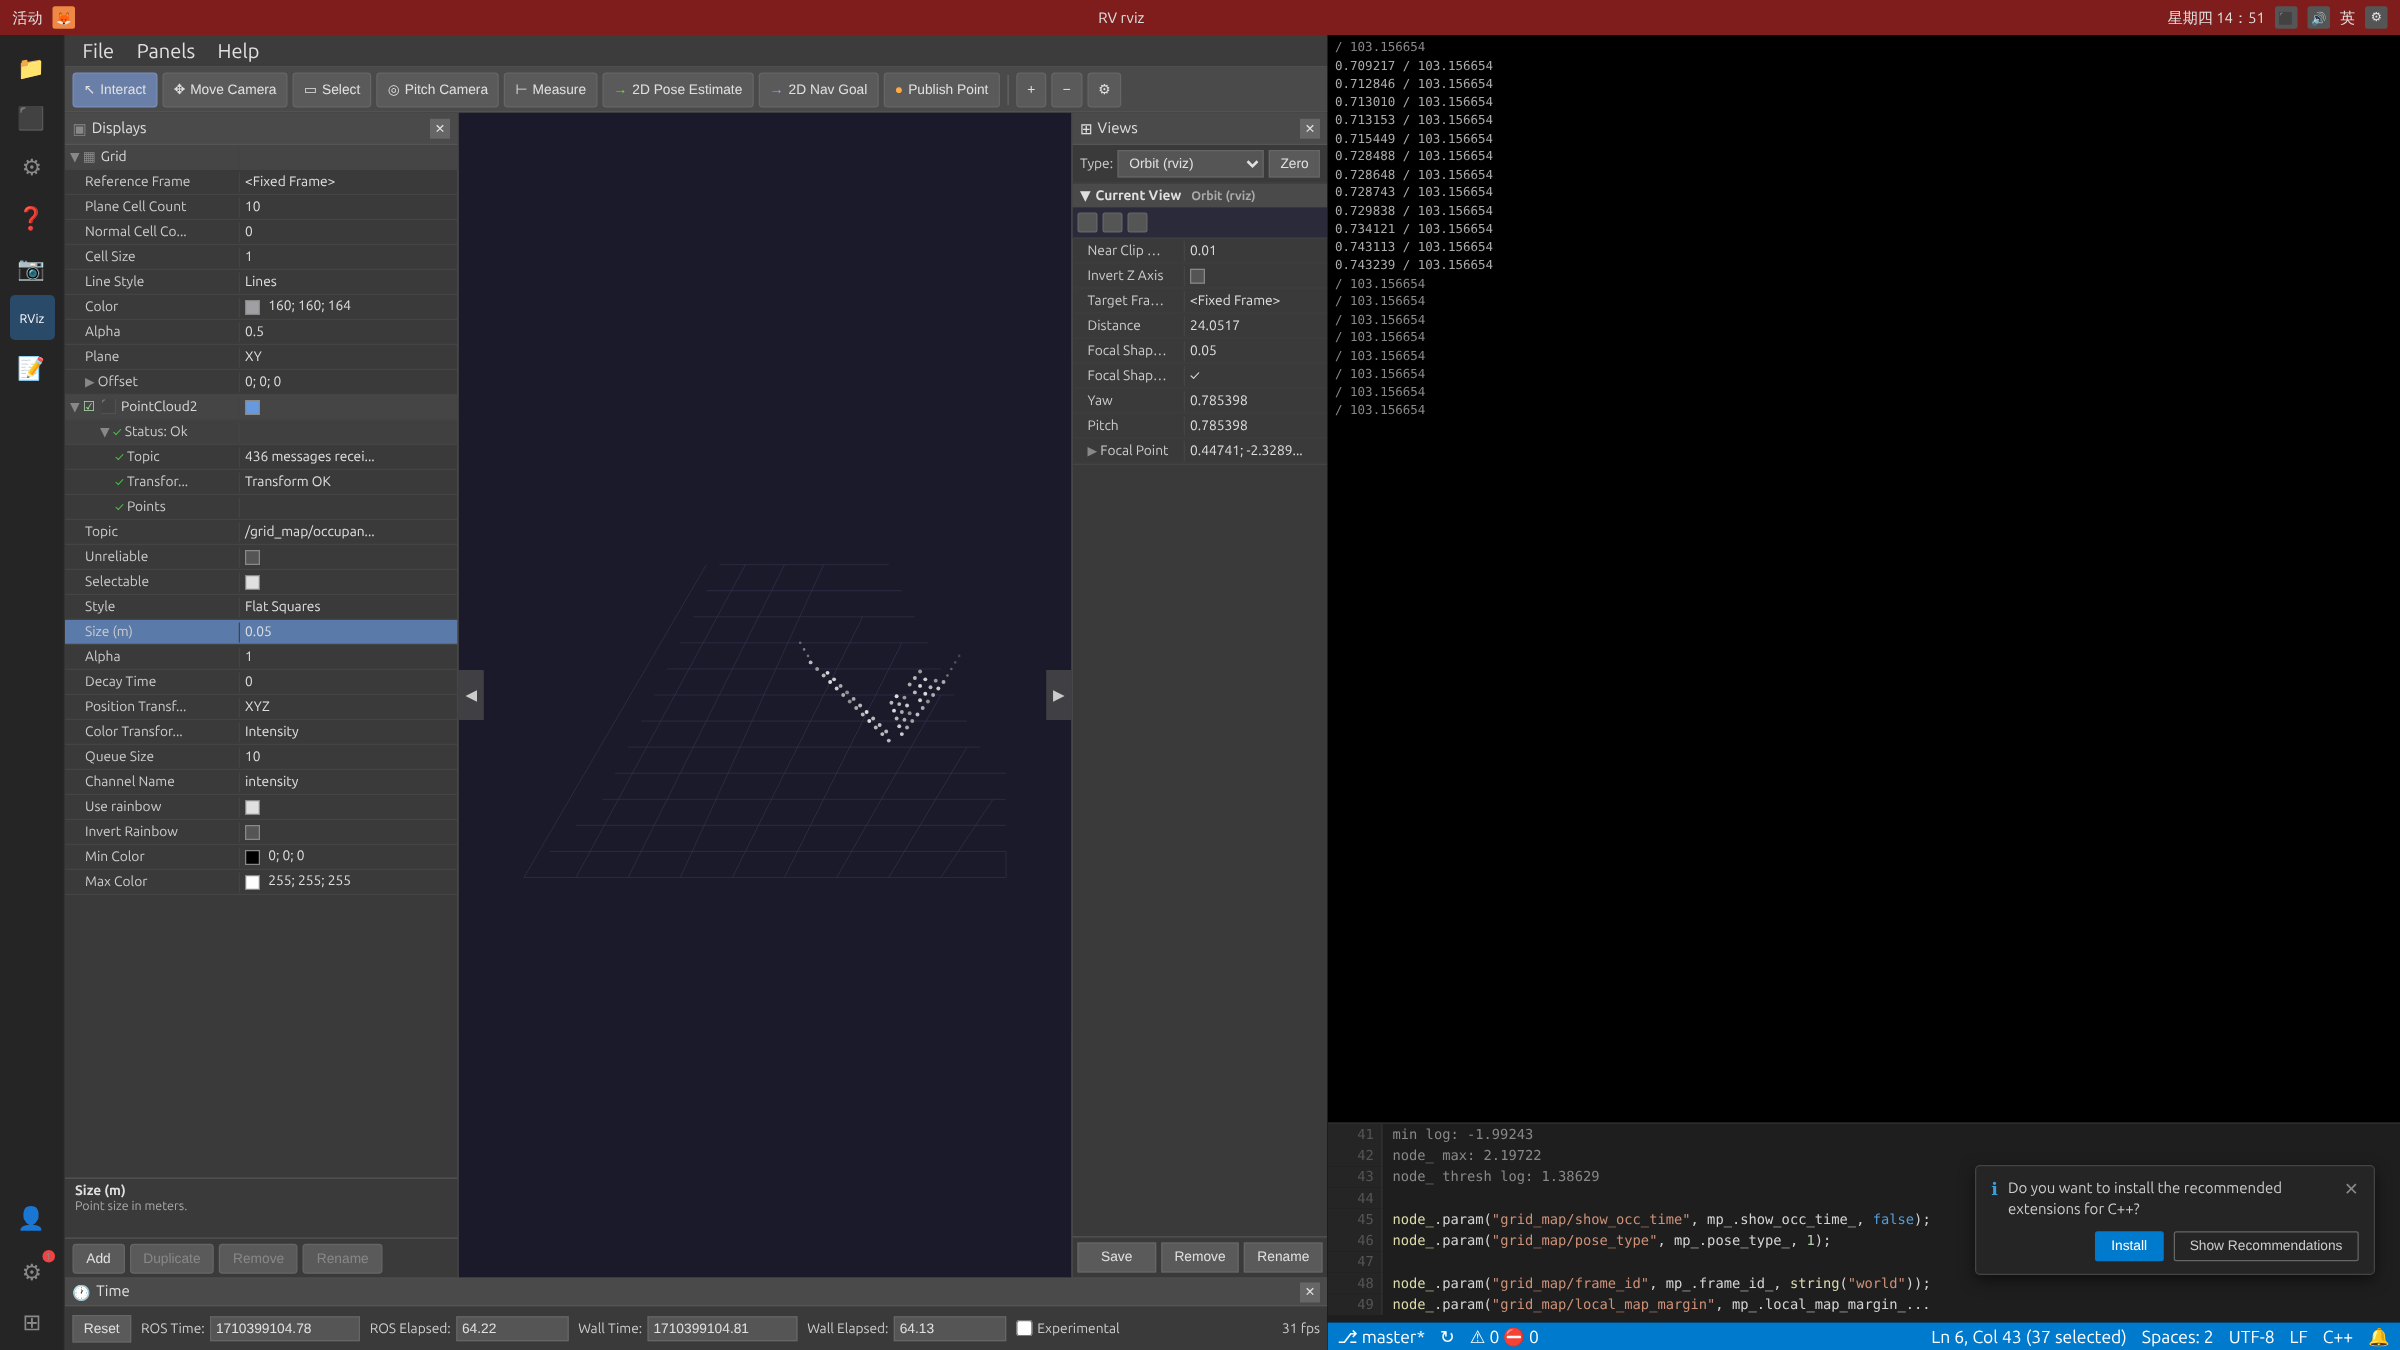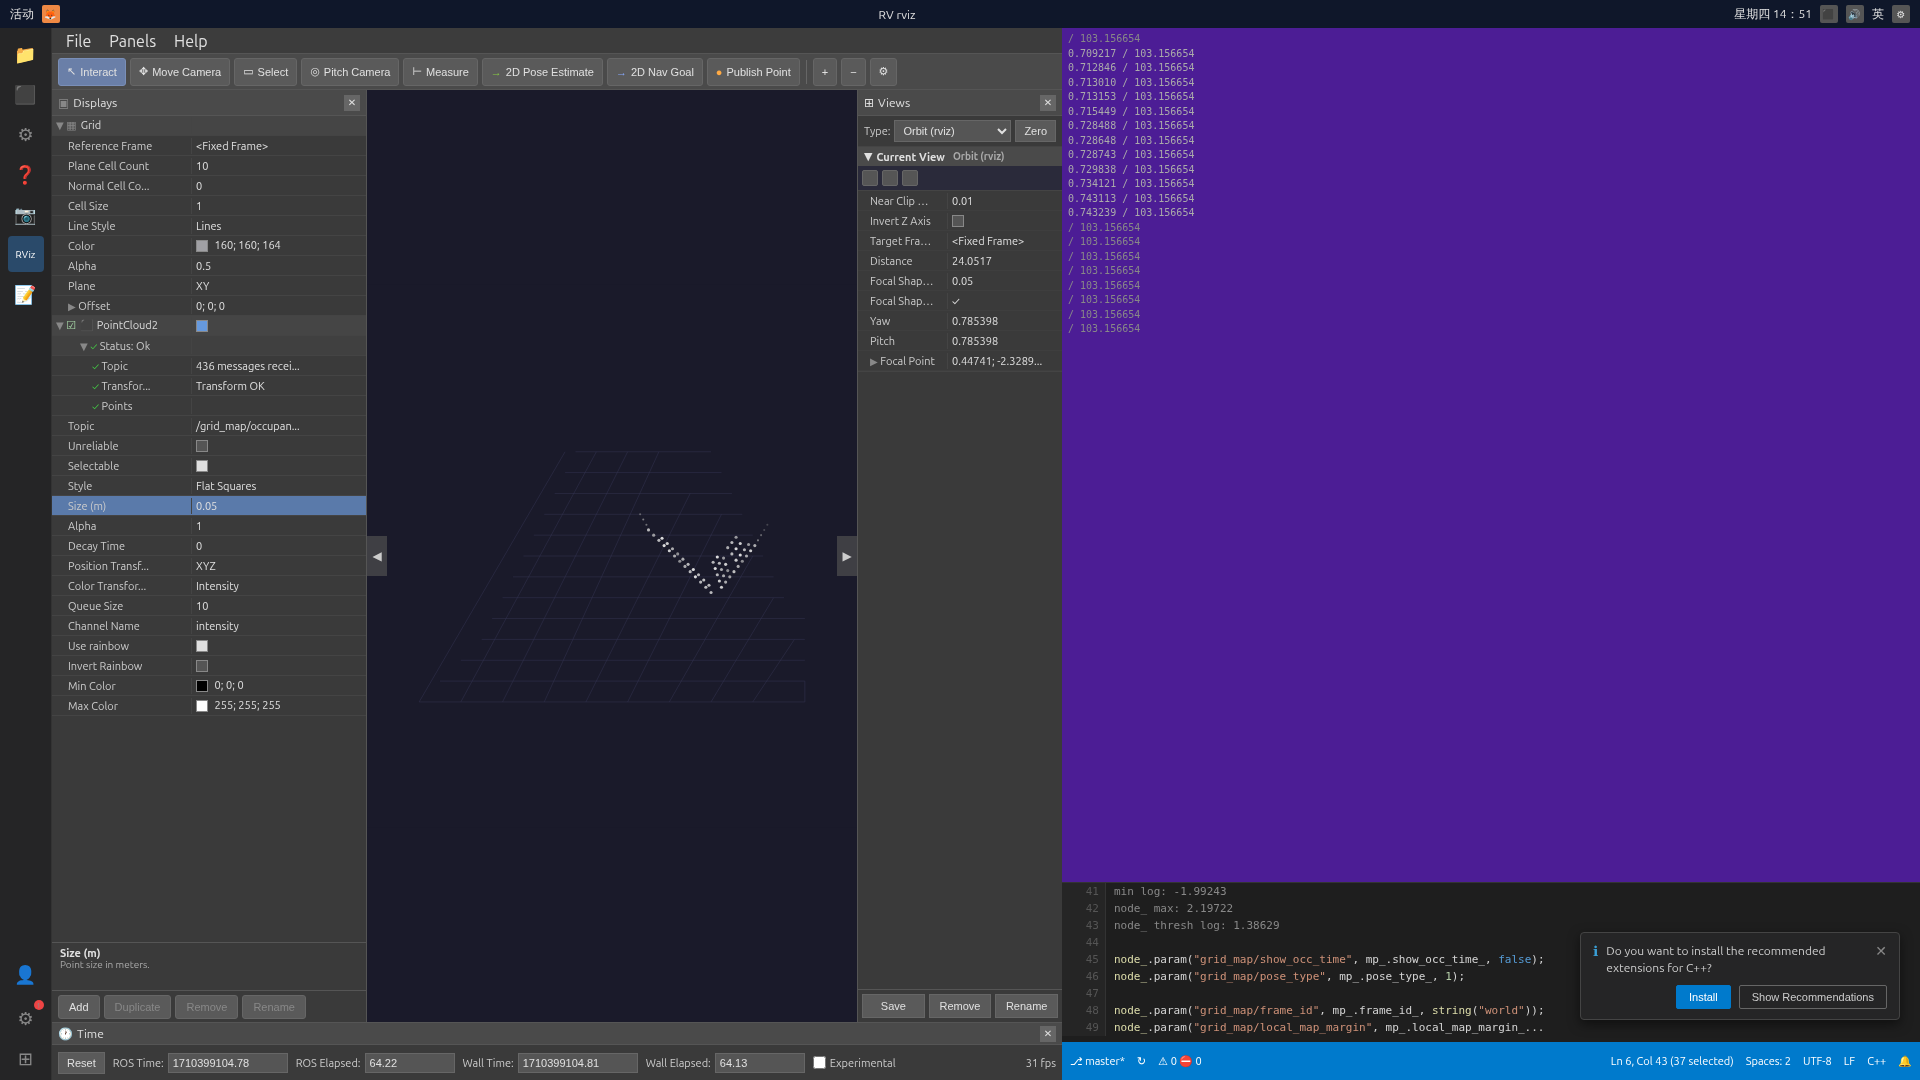--- a/index.html
+++ b/index.html
@@ -9,21 +9,21 @@
       overflow: hidden;
       font-family: 'Ubuntu', 'DejaVu Sans', Arial, sans-serif;
       font-size: 12px;
       background: #3c3c3c;
       color: #e0e0e0;
     }
 
     
     .system-bar {
       height: 28px;
-      background: #0f172a;
+      background: #7f1d1d;
       display: flex;
       align-items: center;
       justify-content: space-between;
       padding: 0 10px;
       color: #e0e0e0;
       font-size: 12px;
       gap: 32px;
     }
     .system-bar-left { display: flex; align-items: center; gap: 8px; }
     .system-bar-center { display: flex; align-items: center; gap: 4px; }
@@ -430,21 +430,21 @@
     }
 
     
     .grid-svg {
       width: 100%;
       height: 100%;
     }
 
     .right-log-area {
       flex: 1;
-      background: #4c1d95;
+      background: #000000;
       display: flex;
       flex-direction: column;
       overflow: hidden;
     }
     .log-terminal {
       flex: 1;
       overflow: hidden;
       padding: 4px 6px;
     }
     .log-line {
@@ -464,26 +464,26 @@
     .editor-line {
       display: flex;
       font-family: monospace;
       font-size: 11px;
       line-height: 1.55;
     }
     .eln { width: 44px; text-align: right; padding-right: 6px; color: #555; background: #252525; border-right: 1px solid #333; flex-shrink: 0; }
     .elc { padding-left: 8px; flex: 1; color: #d4d4d4; white-space: nowrap; overflow: hidden; }
 
     .vscode-status {
-      height: 38px;
+      height: 22px;
       background: #007acc;
       display: flex;
       align-items: center;
       padding: 0 8px;
-      font-size: 11px;
+      font-size: 14px;
       color: #fff;
       gap: 12px;
     }
     .vscode-status .right-items { margin-left: auto; display: flex; gap: 12px; }
   </style>
 </head>
 <body>
 
 <div class="whole-layout">
 

